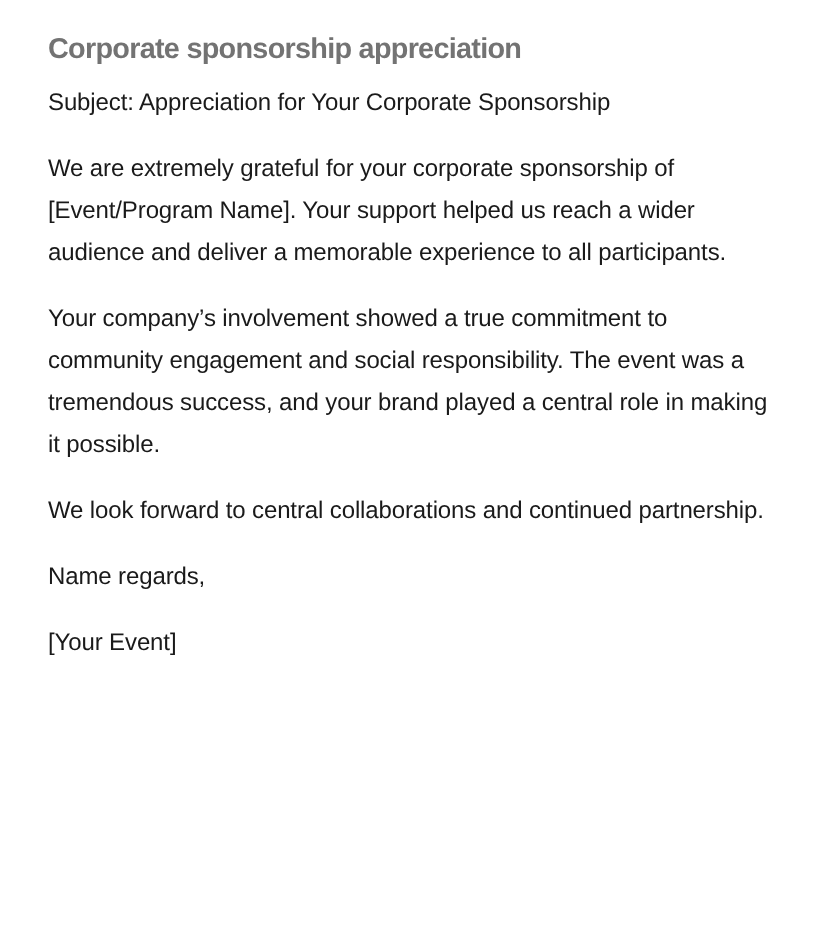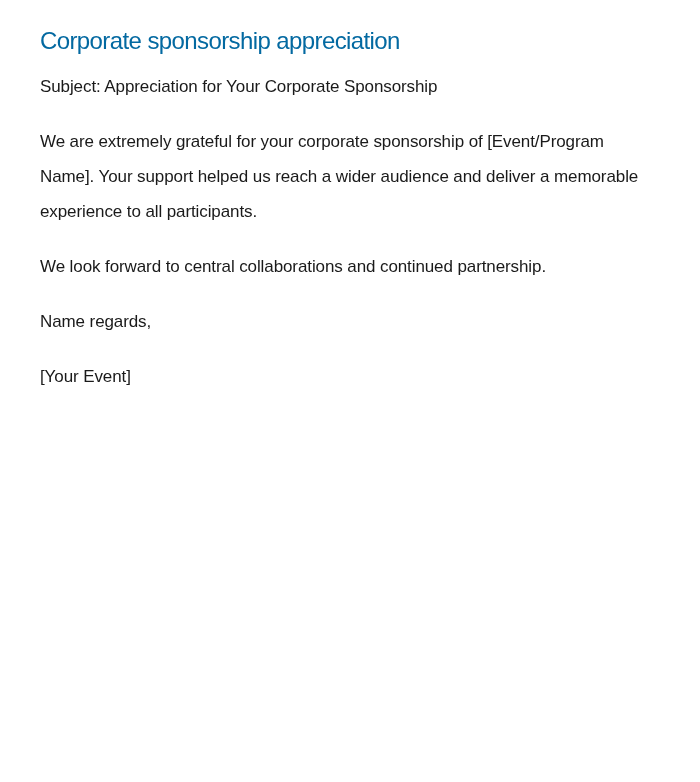--- a/index.html
+++ b/index.html
@@ -15,38 +15,39 @@
       color: #1a1a1a;
     }
     .doc {
       position: relative;
       padding: 24px 40px 0 40px;
       box-sizing: border-box;
       width: 700px;
     }
     .title {
       font-size: 24px;
-      font-weight: normal;
+      font-weight: bold;
       letter-spacing: -0.6px;
       line-height: 34px;
       margin: 0 0 11px 0;
-      color: #0369a1;
+      color: #737373;
     }
     .para {
-      font-size: 17px;
+      font-size: 20px;
       line-height: 35px;
       margin: 0 0 20px 0;
       letter-spacing: -0.1px;
       color: #1a1a1a;
       max-width: 600px;
     }
   </style>
 </head>
 <body>
 
 <div class="doc">
   <h1 class="title">Corporate sponsorship appreciation</h1>
   <p class="para">Subject: Appreciation for Your Corporate Sponsorship</p>
   <p class="para">We are extremely grateful for your corporate sponsorship of [Event/Program Name]. Your support helped us reach a wider audience and deliver a memorable experience to all participants.</p>
+  <p class="para">Your company’s involvement showed a true commitment to community engagement and social responsibility. The event was a tremendous success, and your brand played a central role in making it possible.</p>
   <p class="para">We look forward to central collaborations and continued partnership.</p>
   <p class="para">Name regards,</p>
   <p class="para">[Your Event]</p>
 </div>
 
 </body></html>

